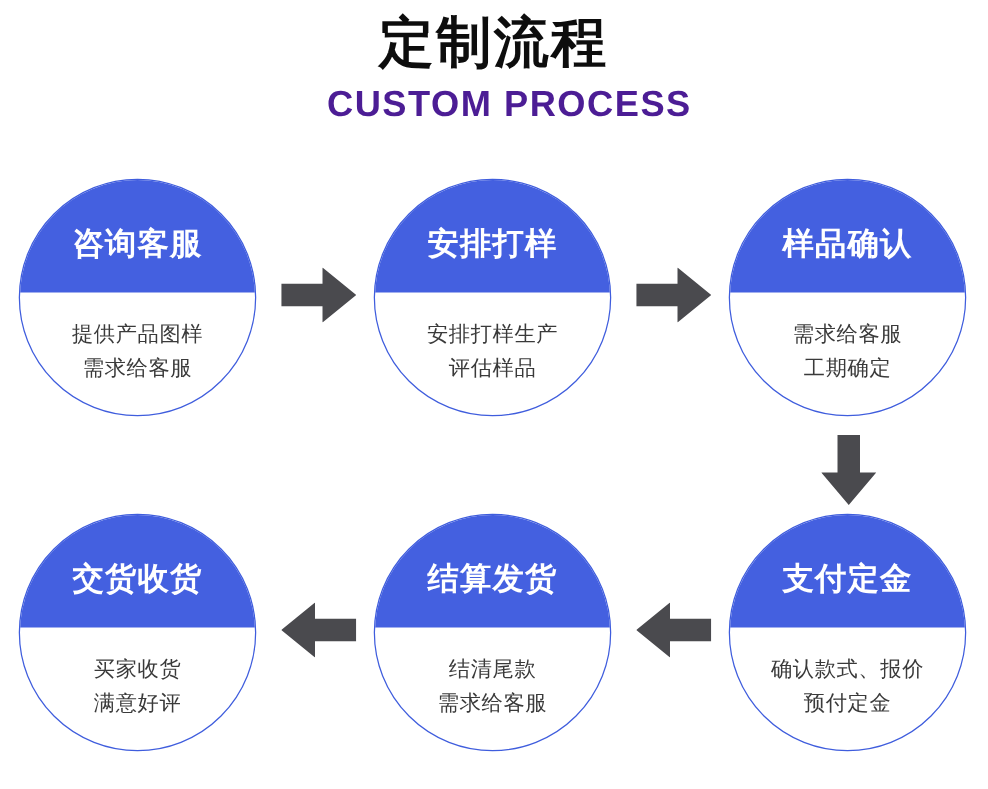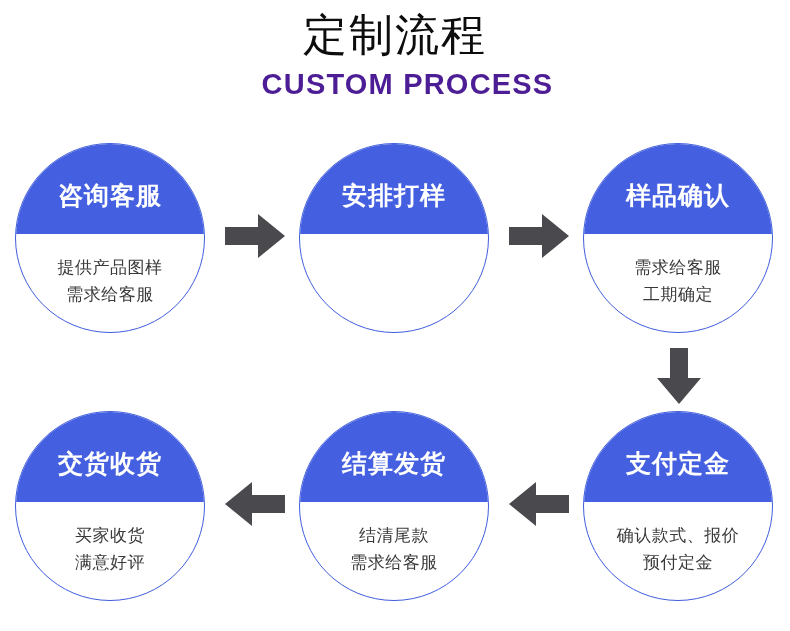--- a/index.html
+++ b/index.html
@@ -23,21 +23,21 @@
     left: 0;
     top: 0;
     width: 790px;
     text-align: center;
   }
   .title-cn {
     margin: 0;
     padding-top: 8px;
     font-size: 44px;
     line-height: 54px;
-    font-weight: 400;
+    font-weight: 700;
     letter-spacing: 2px;
     color: #0d0d0d;
   }
   .title-en {
     margin: 0;
     padding-top: 4px;
     font-size: 29px;
     line-height: 36px;
     font-weight: 700;
     letter-spacing: 1.2px;
@@ -150,20 +150,24 @@
   <div class="arrow" id="arrow-1">
     <svg width="60" height="44" viewBox="0 0 60 44" aria-hidden="true">
       <path d="M0 13 L33 13 L33 0 L60 22 L33 44 L33 31 L0 31 Z" fill="#4a4a4e"></path>
     </svg>
   </div>
 
   <div class="node" id="node-2">
     <div class="node-top">
       <span class="node-title">安排打样</span>
     </div>
+    <div class="node-bottom">
+      <span class="node-line">安排打样生产</span>
+      <span class="node-line">评估样品</span>
+    </div>
   </div>
 
   <div class="arrow" id="arrow-2">
     <svg width="60" height="44" viewBox="0 0 60 44" aria-hidden="true">
       <path d="M0 13 L33 13 L33 0 L60 22 L33 44 L33 31 L0 31 Z" fill="#4a4a4e"></path>
     </svg>
   </div>
 
   <div class="node" id="node-3">
     <div class="node-top">

